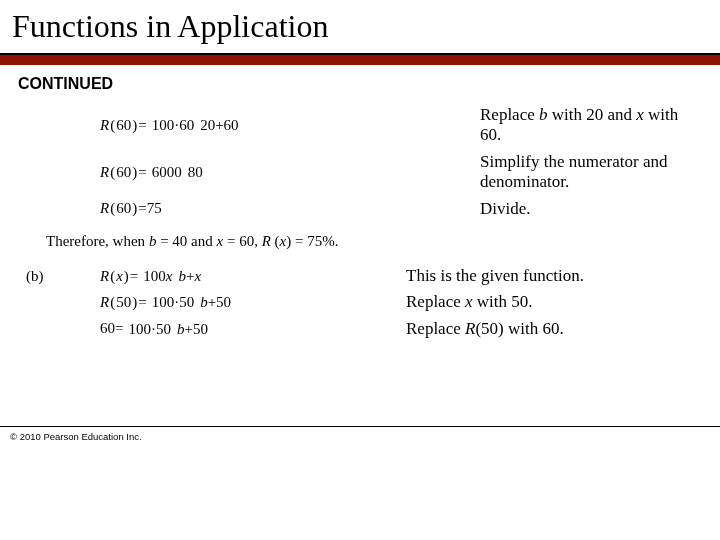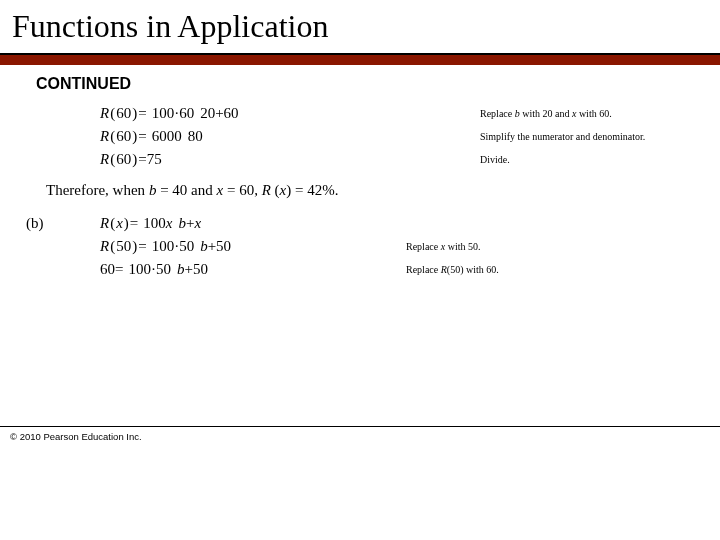--- a/index.html
+++ b/index.html
@@ -28,38 +28,38 @@
     margin: 4px 0 0 0;
   }
   .rule-red {
     height: 10px;
     background: #8a1600;
   }
   .continued {
     font-family: Arial, Helvetica, sans-serif;
     font-weight: bold;
     font-size: 16px;
-    padding: 10px 0 6px 36px;
+    padding: 10px 0 6px 18px;
   }
   .body {
     padding: 0 20px 0 20px;
   }
   .row {
     display: flex;
     align-items: center;
     margin: 6px 0;
   }
   .lcol {
     width: 380px;
     display: flex;
     align-items: center;
   }
   .rcol {
     flex: 1;
-    font-size: 10px;
+    font-size: 17px;
     line-height: 1.2;
     padding-right: 10px;
   }
   .indent1 { padding-left: 80px; }
   .label-b {
     width: 60px;
     font-size: 15px;
     padding-left: 6px;
   }
   .eq {
@@ -171,39 +171,40 @@
             <span>60</span>
             <span class="paren">)</span>
             <span>=</span>
           <span>75</span>
         </span>
       </div>
       <div class="rcol">Divide.</div>
     </div>
 
     <div class="sumline">
-      <span>Therefore, when </span><span class="ital">b</span><span> = 40 and </span><span class="ital">x</span><span> = 60, </span><span class="ital">R</span><span> (</span><span class="ital">x</span><span>) = 42%.</span>
+      <span>Therefore, when </span><span class="ital">b</span><span> = 40 and </span><span class="ital">x</span><span> = 60, </span><span class="ital">R</span><span> (</span><span class="ital">x</span><span>) = 75%.</span>
     </div>
 
     <div class="row">
       <div class="label-b">(b)</div>
       <div class="lcol" style="width:320px">
         <span class="eq" style="padding-left:14px">
           <span class="fn">R</span>
             <span class="paren">(</span>
             <span class="ital">x</span>
             <span class="paren">)</span>
             <span>=</span>
           <span class="frac">
             <span class="num"><span>100</span><span class="ital">x</span></span>
             <span class="bar"></span>
             <span class="den"><span class="ital">b</span><span>+</span><span class="ital">x</span></span>
           </span>
         </span>
       </div>
+      <div class="rcol">This is the given function.</div>
     </div>
 
     <div class="row">
       <div class="label-b"></div>
       <div class="lcol" style="width:320px">
         <span class="eq" style="padding-left:14px">
           <span class="fn">R</span>
             <span class="paren">(</span>
             <span>50</span>
             <span class="paren">)</span>

